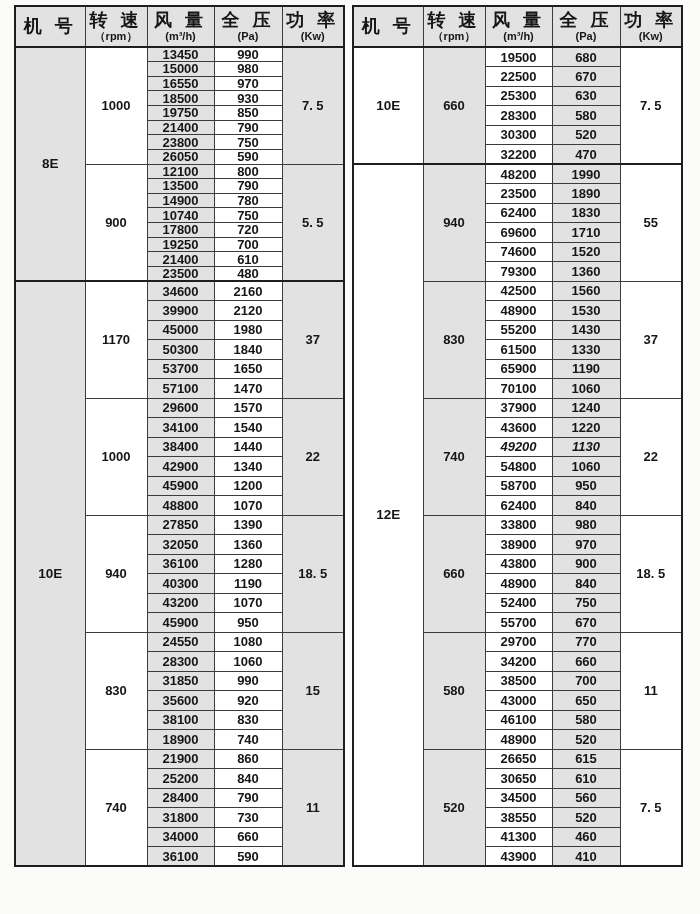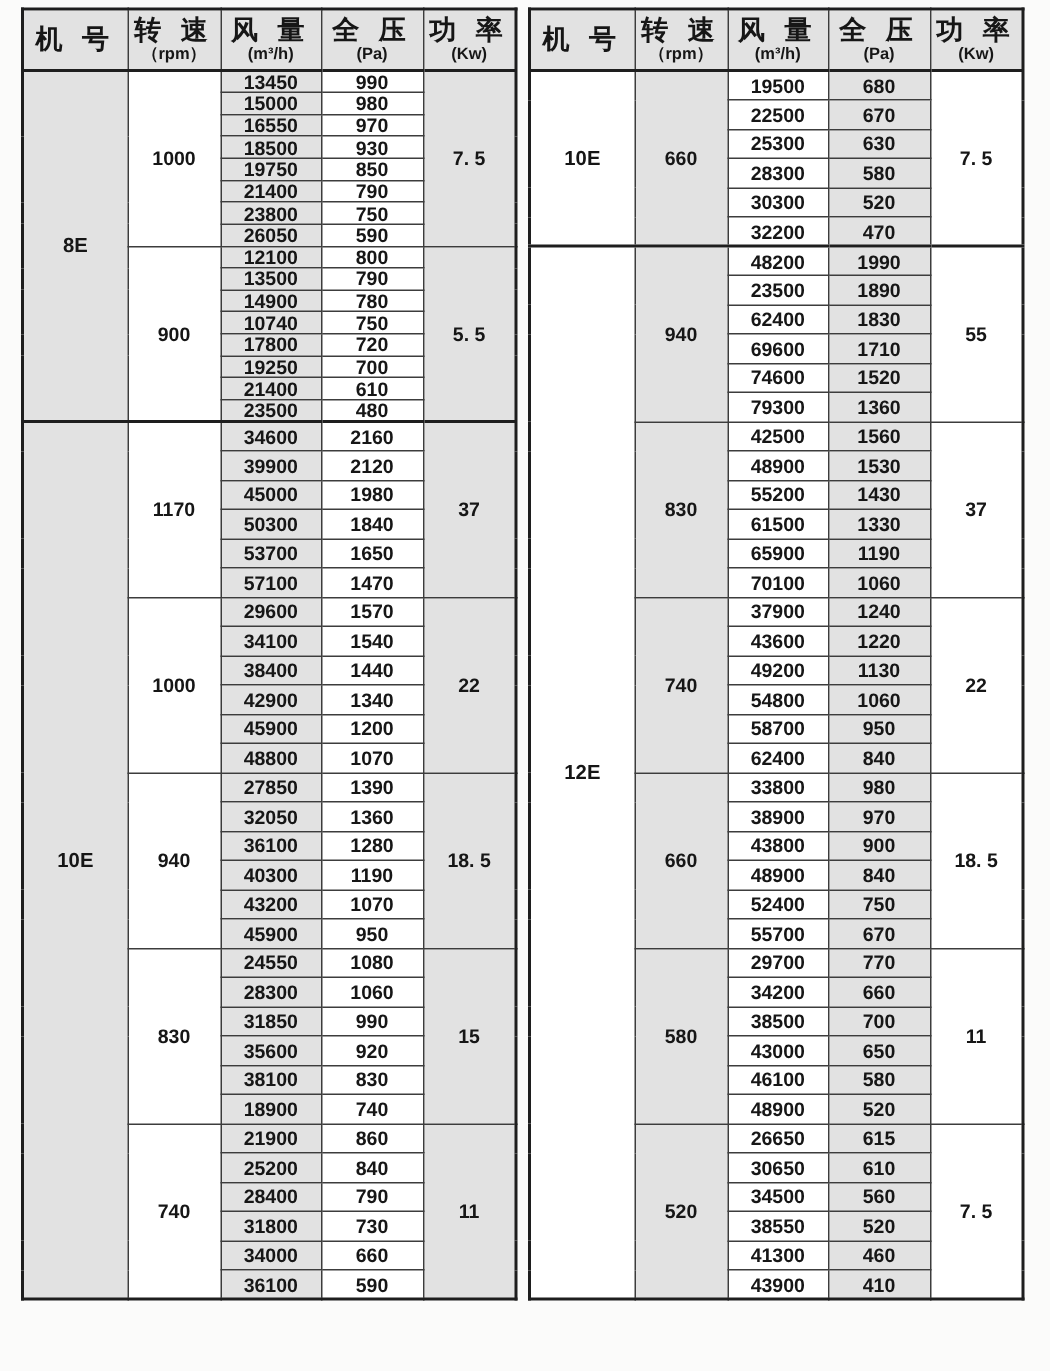--- a/index.html
+++ b/index.html
@@ -431,21 +431,21 @@
           <tr style="height: 19.5px;">
             <td class="col-rpm" rowspan="6">740</td>
             <td class="col-flow">37900</td>
             <td class="col-pressure">1240</td>
             <td class="col-power" rowspan="6">22</td>
           </tr>
           <tr style="height: 19.5px;">
             <td class="col-flow">43600</td>
             <td class="col-pressure">1220</td>
           </tr>
-          <tr style="height: 19.5px;">
+          <tr style="height: 19.5px; font-style: italic;">
             <td class="col-flow">49200</td>
             <td class="col-pressure">1130</td>
           </tr>
           <tr style="height: 19.5px;">
             <td class="col-flow">54800</td>
             <td class="col-pressure">1060</td>
           </tr>
           <tr style="height: 19.5px;">
             <td class="col-flow">58700</td>
             <td class="col-pressure">950</td>

